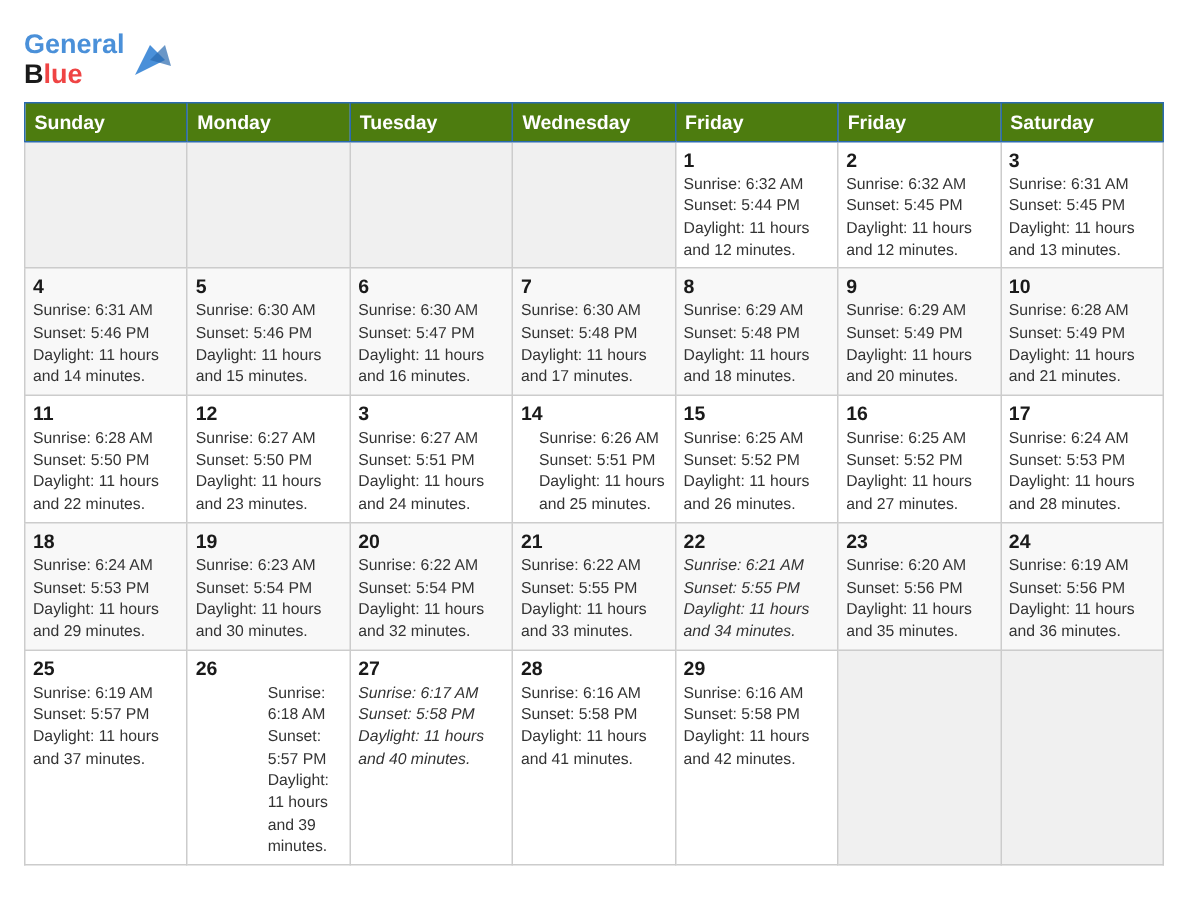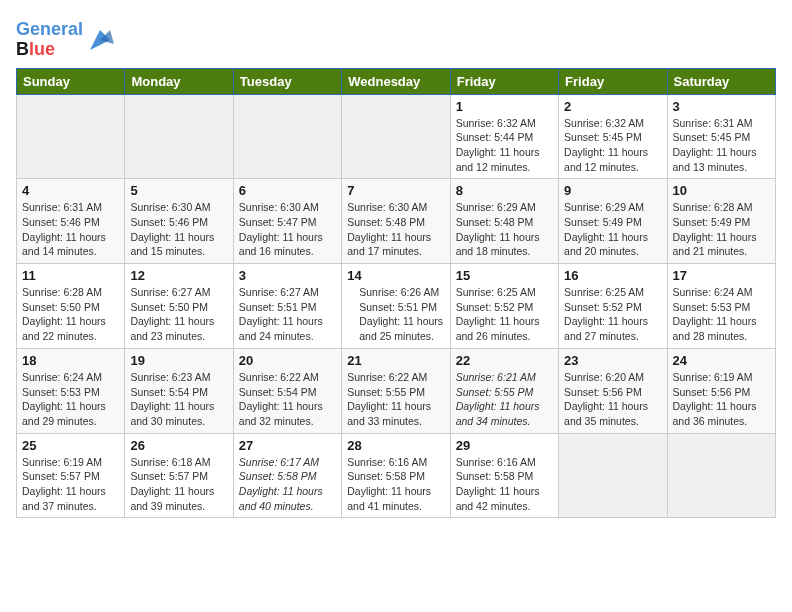--- a/index.html
+++ b/index.html
@@ -280,21 +280,21 @@
       </tr>
       <tr>
         <td>
           <div class="day-number">25</div>
           <div class="day-info" style="white-space: pre-line;">Sunrise: 6:19 AM
 Sunset: 5:57 PM
 Daylight: 11 hours and 37 minutes.</div>
         </td>
         <td>
           <div class="day-number">26</div>
-          <div class="day-info" style="white-space: pre-line;">Sunrise: 6:18 AM
+          <div class="day-info" style="white-space: pre-line; margin-left: 48px;">Sunrise: 6:18 AM
 Sunset: 5:57 PM
 Daylight: 11 hours and 39 minutes.</div>
         </td>
         <td>
           <div class="day-number">27</div>
           <div class="day-info" style="white-space: pre-line; font-style: italic;">Sunrise: 6:17 AM
 Sunset: 5:58 PM
 Daylight: 11 hours and 40 minutes.</div>
         </td>
         <td>

